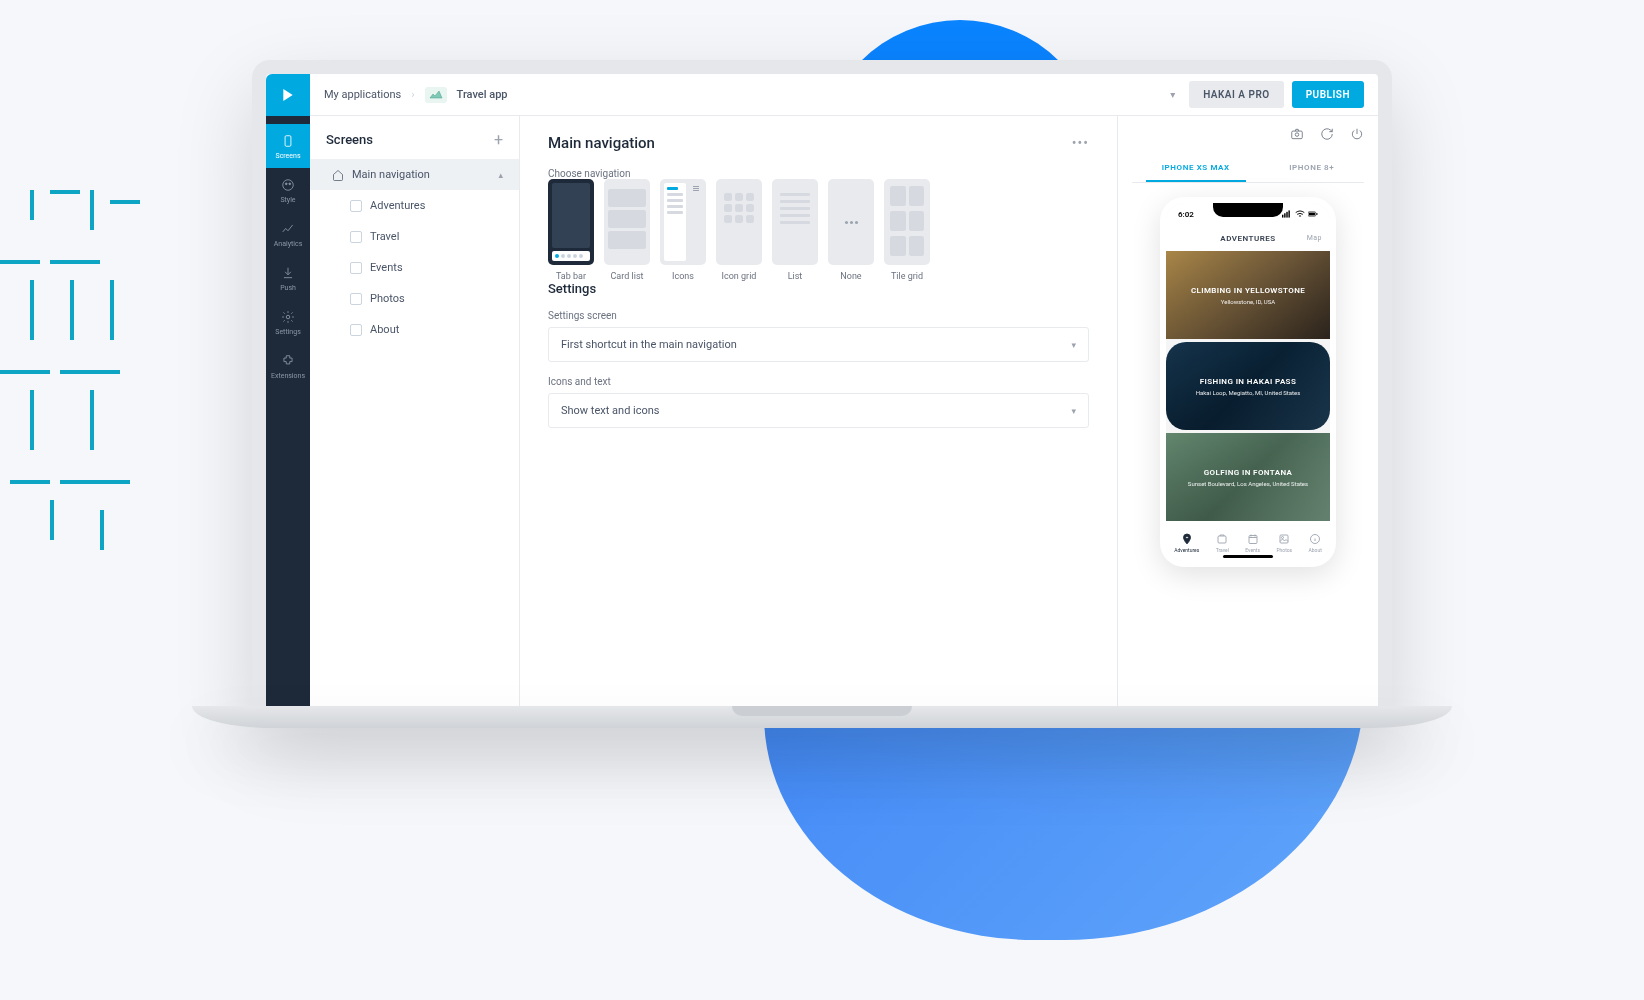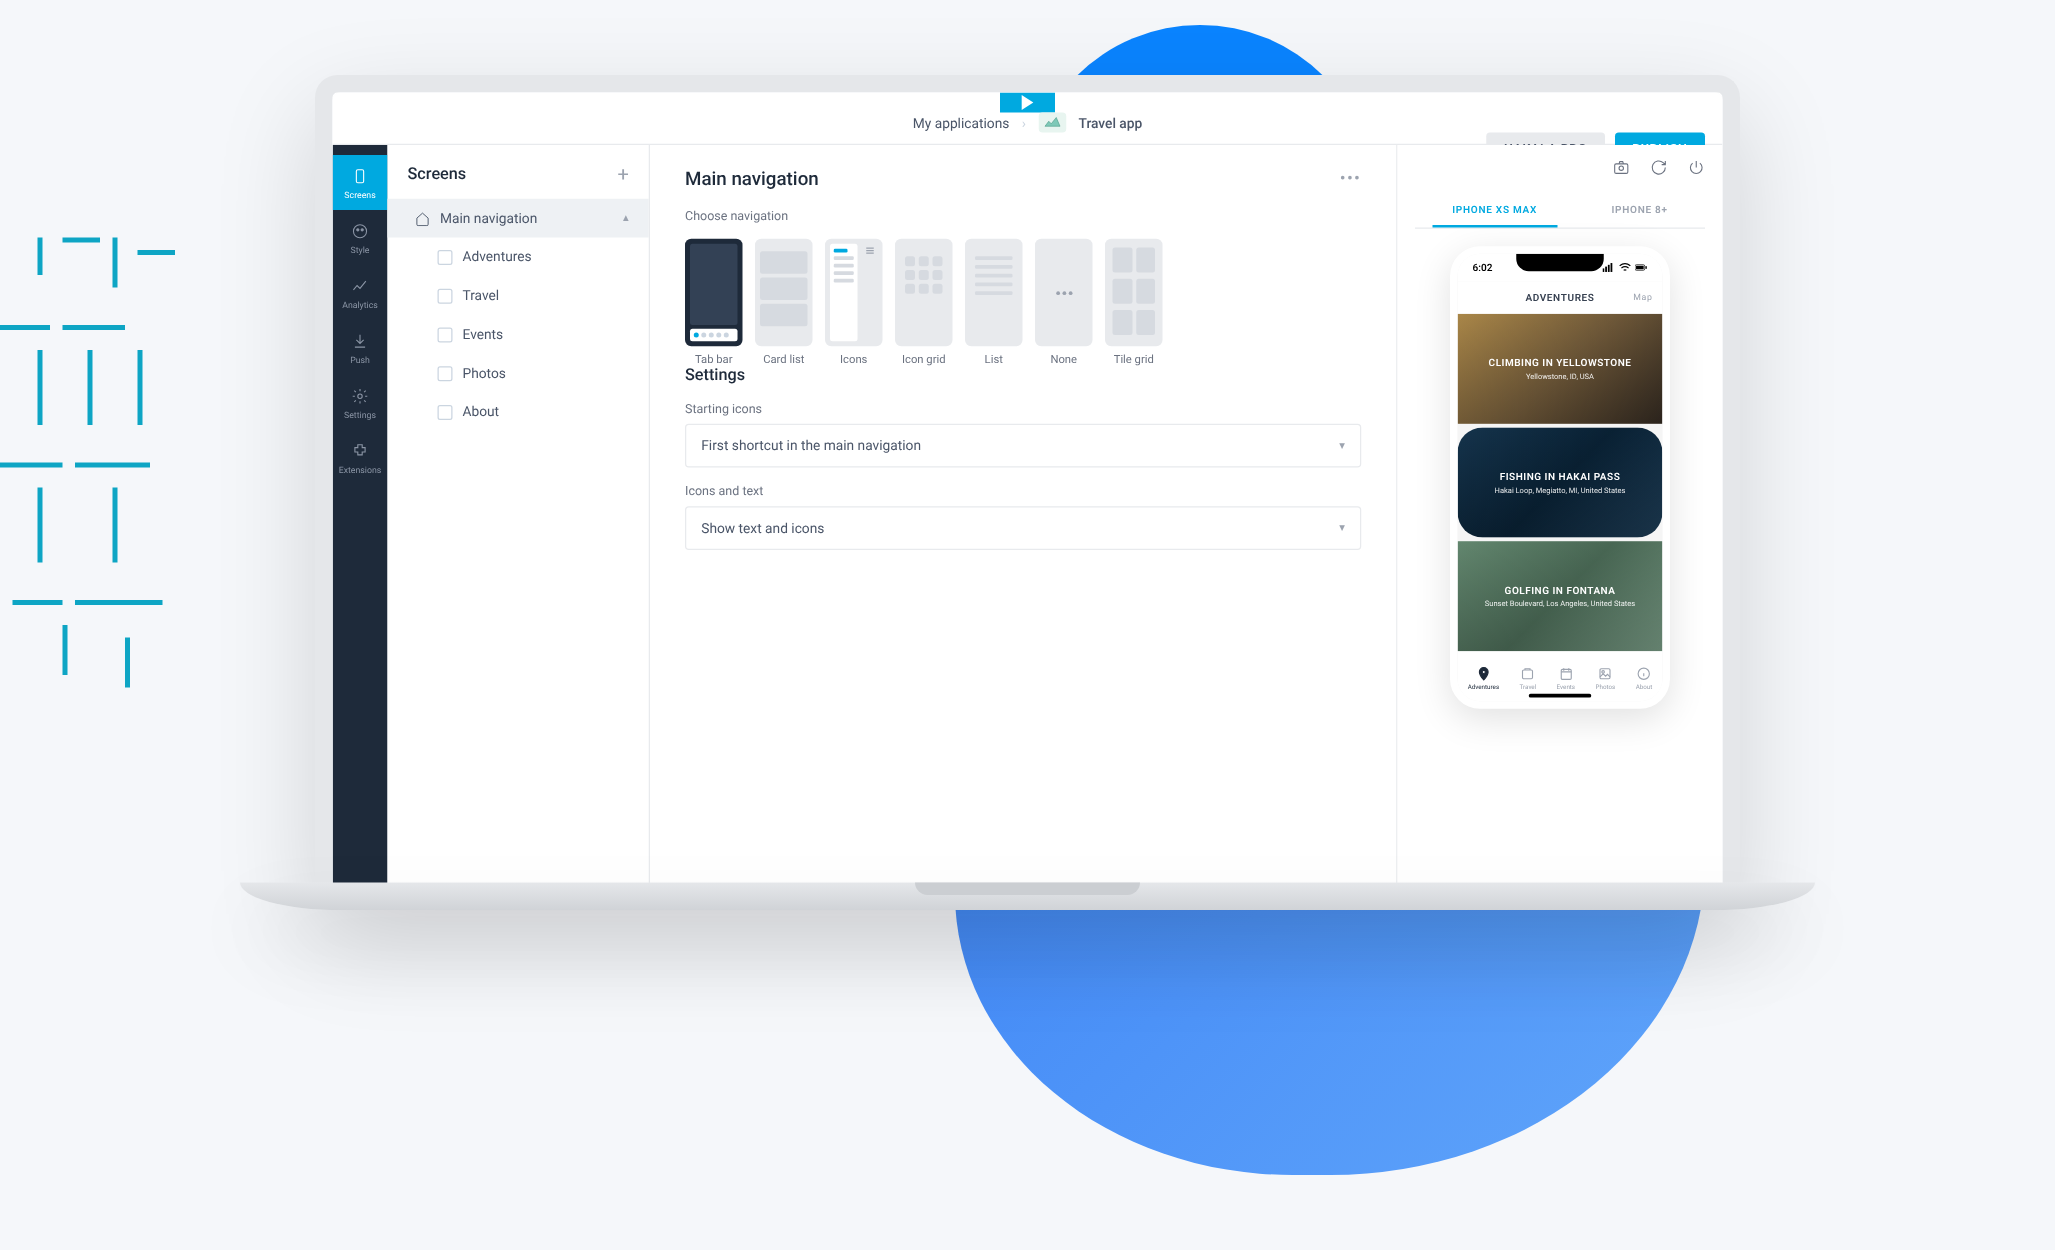--- a/index.html
+++ b/index.html
@@ -12,21 +12,21 @@
 .bg-dashes .dash { position: absolute; background: #0ea5c4; }
 
 
 .laptop { position: absolute; top: 60px; left: 50%; transform: translateX(-50%); width: 1140px; height: 660px; background: #fff; border-radius: 18px 18px 0 0; box-shadow: 0 30px 80px rgba(0,0,0,0.15); z-index: 10; border: 14px solid #e5e7ea; border-bottom: none; }
 .laptop-base { position: absolute; top: 706px; left: 50%; transform: translateX(-50%); width: 1260px; height: 22px; background: linear-gradient(#e5e7ea, #d0d3d7); border-radius: 0 0 80px 80px / 0 0 22px 22px; z-index: 10; box-shadow: 0 30px 60px rgba(0,0,0,0.1); }
 .laptop-notch { position: absolute; top: 706px; left: 50%; transform: translateX(-50%); width: 180px; height: 10px; background: #cbced2; border-radius: 0 0 12px 12px; z-index: 11; }
 
 .app { width: 100%; height: 100%; display: flex; flex-direction: column; background: #f8f9fb; border-radius: 6px 6px 0 0; overflow: hidden; }
 
 
-.topbar { display: flex; align-items: center; height: 42px; background: #fff; border-bottom: 1px solid #e8eaed; flex-direction: column; }
+.topbar { display: flex; align-items: center; height: 42px; background: #fff; border-bottom: 1px solid #e8eaed; }
 .logo-box { width: 44px; height: 42px; background: #00a9e0; display: flex; align-items: center; justify-content: center; }
 .logo-box svg { width: 16px; height: 16px; fill: #fff; }
 .breadcrumb { display: flex; align-items: center; padding: 0 14px; font-size: 11px; color: #4a5568; gap: 10px; }
 .breadcrumb .chev { color: #cbd5e0; }
 .app-icon-small { width: 22px; height: 16px; background: #e8f5f0; border-radius: 3px; display: inline-flex; align-items: center; justify-content: center; font-size: 9px; }
 .topbar-right { margin-left: auto; display: flex; align-items: center; gap: 8px; padding-right: 14px; }
 .chev-down { color: #9ca3af; font-size: 10px; padding: 6px; cursor: pointer; }
 .btn { font-size: 10px; font-weight: 600; letter-spacing: 0.5px; padding: 8px 14px; border-radius: 3px; border: none; cursor: pointer; }
 .btn-hire { background: #e8eaed; color: #4a5568; }
 .btn-publish { background: #00a9e0; color: #fff; }
@@ -57,21 +57,21 @@
 .screen-item.child { padding-left: 40px; }
 
 
 .center { flex: 1; padding: 18px 28px; overflow-y: auto; background: #fff; border-right: 1px solid #e8eaed; }
 .center-header { display: flex; align-items: center; justify-content: space-between; margin-bottom: 16px; }
 .center-header h2 { font-size: 15px; font-weight: 500; color: #1e2a3a; }
 .more-btn { font-size: 14px; color: #9ca3af; background: none; border: none; cursor: pointer; letter-spacing: 1px; }
 .tabs { display: flex; gap: 24px; border-bottom: 1px solid #e8eaed; margin-bottom: 14px; }
 .tab { font-size: 9px; font-weight: 600; letter-spacing: 0.8px; color: #9ca3af; padding: 8px 0; cursor: pointer; border-bottom: 2px solid transparent; }
 .tab.active { color: #00a9e0; border-bottom-color: #00a9e0; }
-.section-label { font-size: 10px; color: #6b7280; margin-bottom: 12px; }
+.section-label { font-size: 10px; color: #6b7280; margin-bottom: 0; }
 
 .nav-options { display: flex; gap: 10px; }
 .nav-opt { display: flex; flex-direction: column; align-items: center; gap: 6px; cursor: pointer; }
 .nav-opt .thumb { width: 46px; height: 86px; background: #e8eaed; border-radius: 5px; position: relative; overflow: hidden; }
 .nav-opt.selected .thumb { background: #1e2a3a; }
 .nav-opt .nav-lbl { font-size: 9px; color: #6b7280; }
 
 
 .thumb .inner { position: absolute; inset: 4px; }
 .thumb-tabbar .inner { display: flex; flex-direction: column; }
@@ -387,21 +387,21 @@
                   <div class="tile"></div>
                   <div class="tile"></div>
                 </div>
               </div>
             <span class="nav-lbl">Tile grid</span>
           </div>
         </div>
 
         <div class="settings-title">Settings</div>
         <div class="field">
-          <div class="field-label">Starting icons</div>
+          <div class="field-label">Settings screen</div>
           <div class="select">
             <span>First shortcut in the main navigation</span>
             <span class="arr">▾</span>
           </div>
         </div>
         <div class="field">
           <div class="field-label">Icons and text</div>
           <div class="select">
             <span>Show text and icons</span>
             <span class="arr">▾</span>

